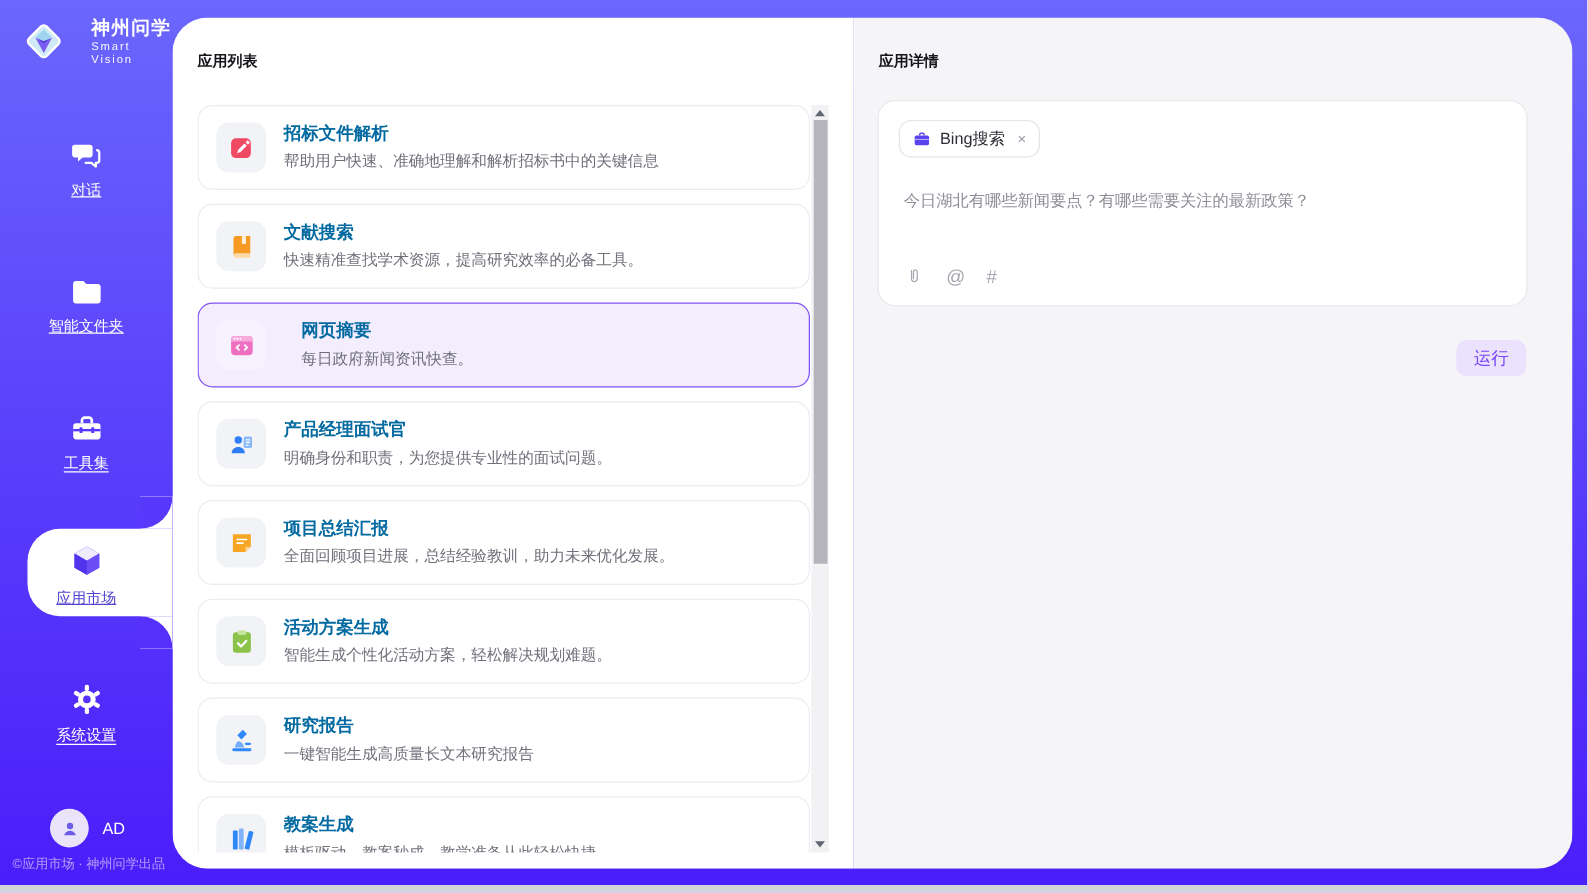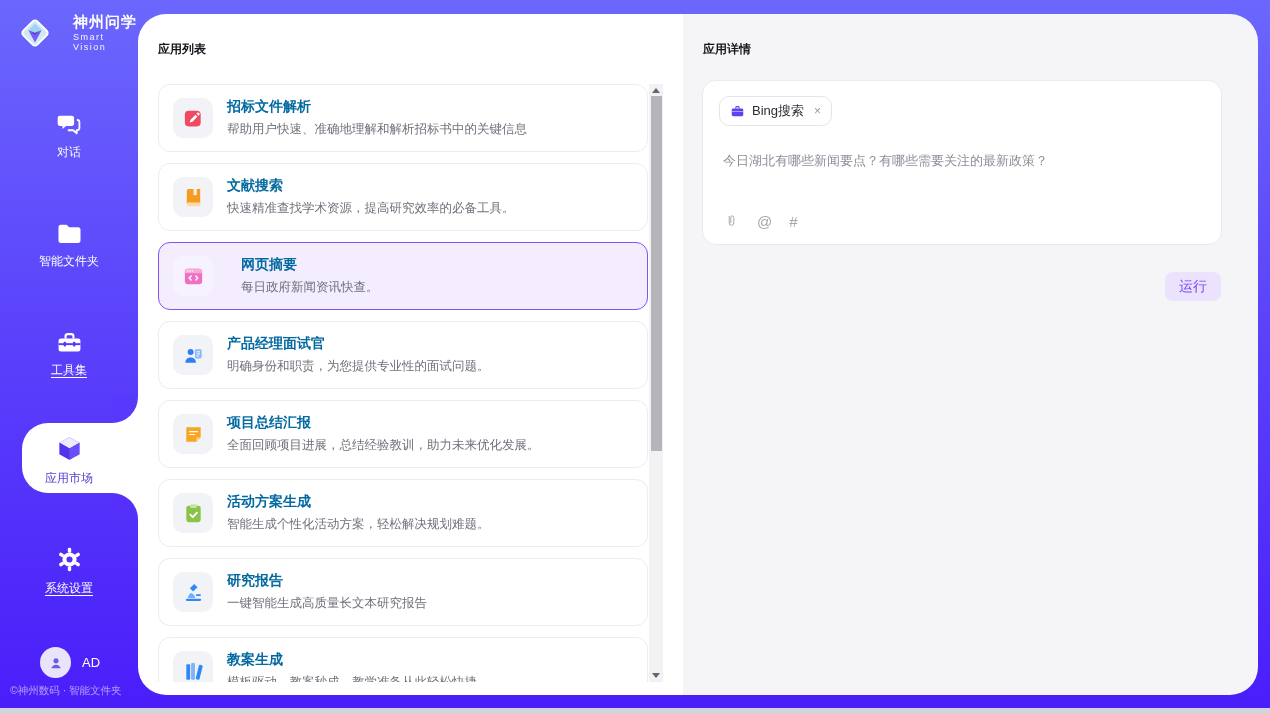--- a/index.html
+++ b/index.html
@@ -9,21 +9,21 @@
           background:linear-gradient(180deg,#6b67fd 0%,#5b43fb 45%,#4a1dfa 100%); }
   .bottom-strip { position:absolute; left:0; bottom:0; width:100%; height:6px; background:#d4d5db; }
 
   
   .sidebar { position:absolute; left:0; top:0; width:138px; height:714px; color:#fff; }
   .brand { position:absolute; left:18px; top:13px; display:flex; align-items:center; gap:21px; }
   .brand-name { font-size:15px; font-weight:700; letter-spacing:1px; }
   .brand-sub { font-size:9px; letter-spacing:1.5px; margin-top:0; opacity:.95; }
   .nav-item { position:absolute; left:0; width:138px; display:flex; flex-direction:column;
               align-items:center; gap:7px; cursor:pointer; }
-  .nav-item span { font-size:12px; color:#fff; }
+  .nav-item span { font-size:12px; color:#fff;text-decoration:underline; }
   .nav-item.u span { text-decoration:underline; text-underline-offset:3px; }
   .active-tab { position:absolute; left:22px; top:423px; width:116px; height:70px;
                 background:#fff; border-radius:26px 0 0 26px; }
   .ear { position:absolute; left:112px; width:26px; height:26px; background:#fff; overflow:hidden; }
   .ear i { display:block; width:100%; height:100%; }
   .ear-top { top:397px; } .ear-top i { background:#5839fb; border-bottom-right-radius:26px; }
   .ear-bottom { top:493px; } .ear-bottom i { background:#5430fa; border-top-right-radius:26px; }
   .nav-item.active span { color:#5544d0; }
   .user-row { position:absolute; left:40px; top:647px; display:flex; align-items:center; gap:11px; }
   .avatar { width:31px; height:31px; border-radius:50%; background:#e9e4fa; display:flex;
@@ -154,21 +154,21 @@
     <div class="user-row">
       <div class="avatar">
         <svg width="18" height="18" viewBox="0 0 24 24">
           <circle cx="12" cy="9" r="3.4" fill="#6c5ce7"></circle>
           <path d="M5.8 19c.9-3.2 3.3-4.8 6.2-4.8s5.3 1.6 6.2 4.8z" fill="#6c5ce7"></path>
         </svg>
       </div>
       <span class="user-name">AD</span>
     </div>
 
-    <div class="side-footer">©神州数码 · 智能文件夹</div>
+    <div class="side-footer">©应用市场 · 神州问学出品</div>
   </aside>
 
   <main class="content">
 
     <section class="list-panel">
       <h2 class="panel-title">应用列表</h2>
 
       <div class="app-list">
 
         <div class="app-card">

